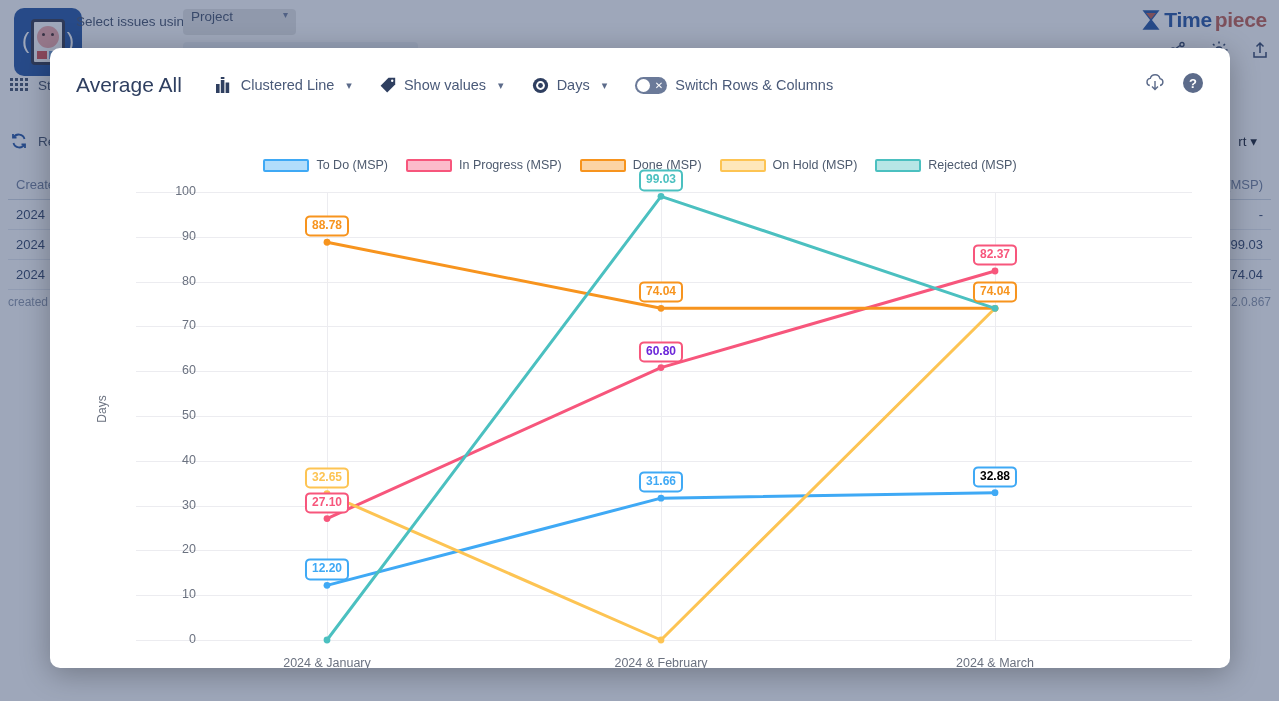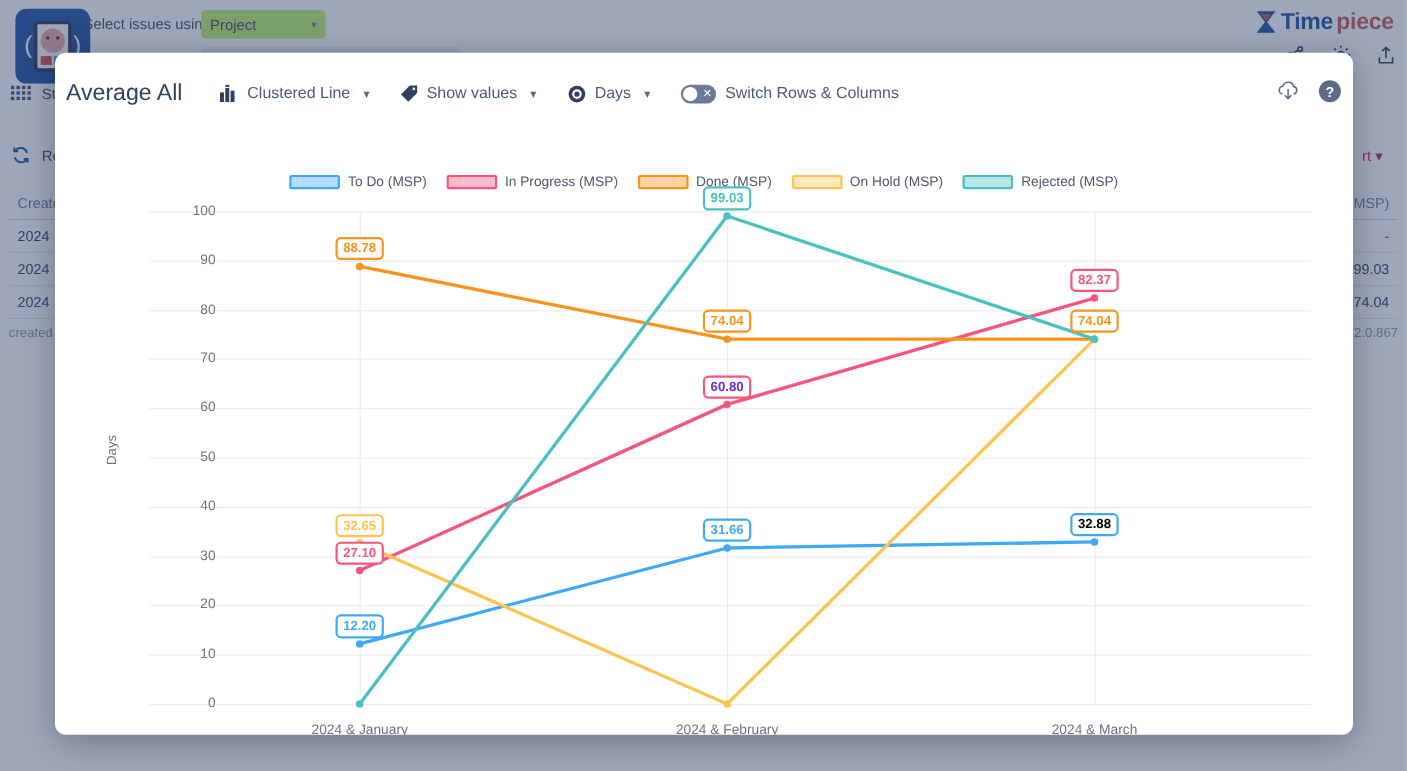--- a/index.html
+++ b/index.html
@@ -48,22 +48,22 @@
     position: absolute; color: #ffffff; font-size: 22px; top: 20px;
   }
   .paren-l { left: 8px; } .paren-r { right: 8px; }
 
   .select-issues-label {
     position: absolute; left: 76px; top: 14px;
     font-size: 13.5px; color: #3d4b66;
   }
   .project-dropdown {
     position: absolute; left: 183px; top: 9px; width: 113px; height: 26px;
-    background: #bef264; border-radius: 4px;
-    display: flex; align-items: center; padding: 0 8px;
+    background: #e5e5e5; border-radius: 4px;
+    display: flex; padding: 0 8px;
     font-size: 13.5px; color: #3d4b66;
   }
   .project-dropdown .chev { margin-left: auto; font-size: 10px; color: #6b7a99; }
 
   .bg-secondrow {
     position: absolute; left: 183px; top: 42px; width: 235px; height: 22px;
     background: #eef1f6; border-radius: 4px;
   }
 
   .bg-icons-right {
@@ -88,21 +88,21 @@
   .grid-icon { display: grid; grid-template-columns: repeat(4,3px); gap: 2px; }
   .grid-icon i { width: 3px; height: 3px; background: #3d4b66; display: block; }
 
   .bg-refresh-row {
     position: absolute; left: 10px; top: 132px;
     display: flex; align-items: center; gap: 10px;
     font-size: 13.5px; color: #3d4b66;
   }
   .bg-chart-dd {
     position: absolute; right: 22px; top: 133px;
-    font-size: 13.5px; color: #be185d;
+    font-size: 13.5px; color: #0f172a;
   }
 
   .bg-table { position: absolute; left: 8px; top: 170px; right: 8px; }
   .bg-tr {
     height: 30px; display: flex; align-items: center;
     justify-content: space-between;
     border-bottom: 1px solid #e4e8ef;
     font-size: 13px; color: #2a3d63; padding: 0 8px;
   }
   .bg-tr.head { color: #6b7a99; border-bottom: 1px solid #cfd6e2; }
@@ -121,21 +121,21 @@
   
   #chart-modal {
     position: absolute; left: 50px; top: 48px;
     width: 1180px; height: 620px;
     background: #ffffff; border-radius: 10px;
     box-shadow: 0 6px 30px rgba(0,0,0,0.28);
     overflow: hidden;
   }
   .modal-toolbar {
     height: 74px; display: flex; align-items: center;
-    padding: 0 10px; gap: 0;
+    padding: 0 26px; gap: 0;
   }
   .modal-title {
     font-size: 21px; color: #2f3f60; margin-right: 34px;
     white-space: nowrap;
   }
   .tb-item {
     display: flex; align-items: center; gap: 8px;
     font-size: 14.5px; color: #4a5a79;
     margin-right: 28px; white-space: nowrap; cursor: pointer;
   }

